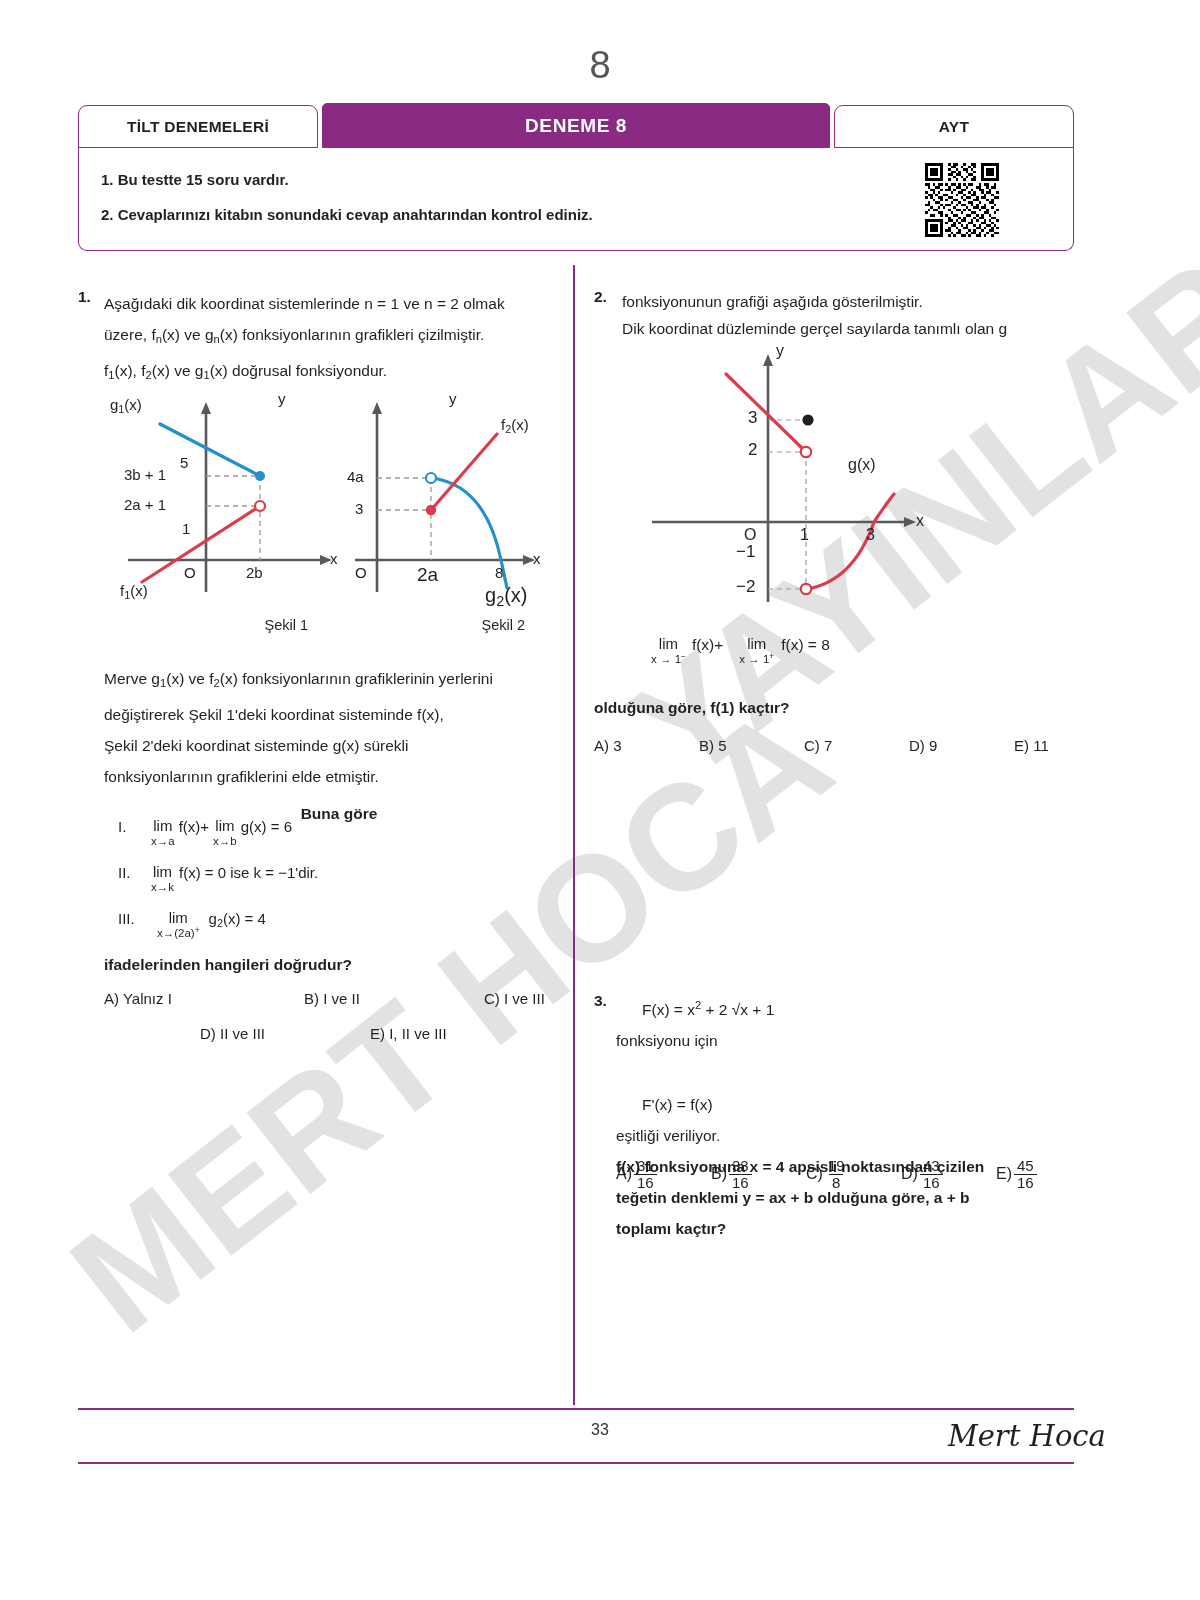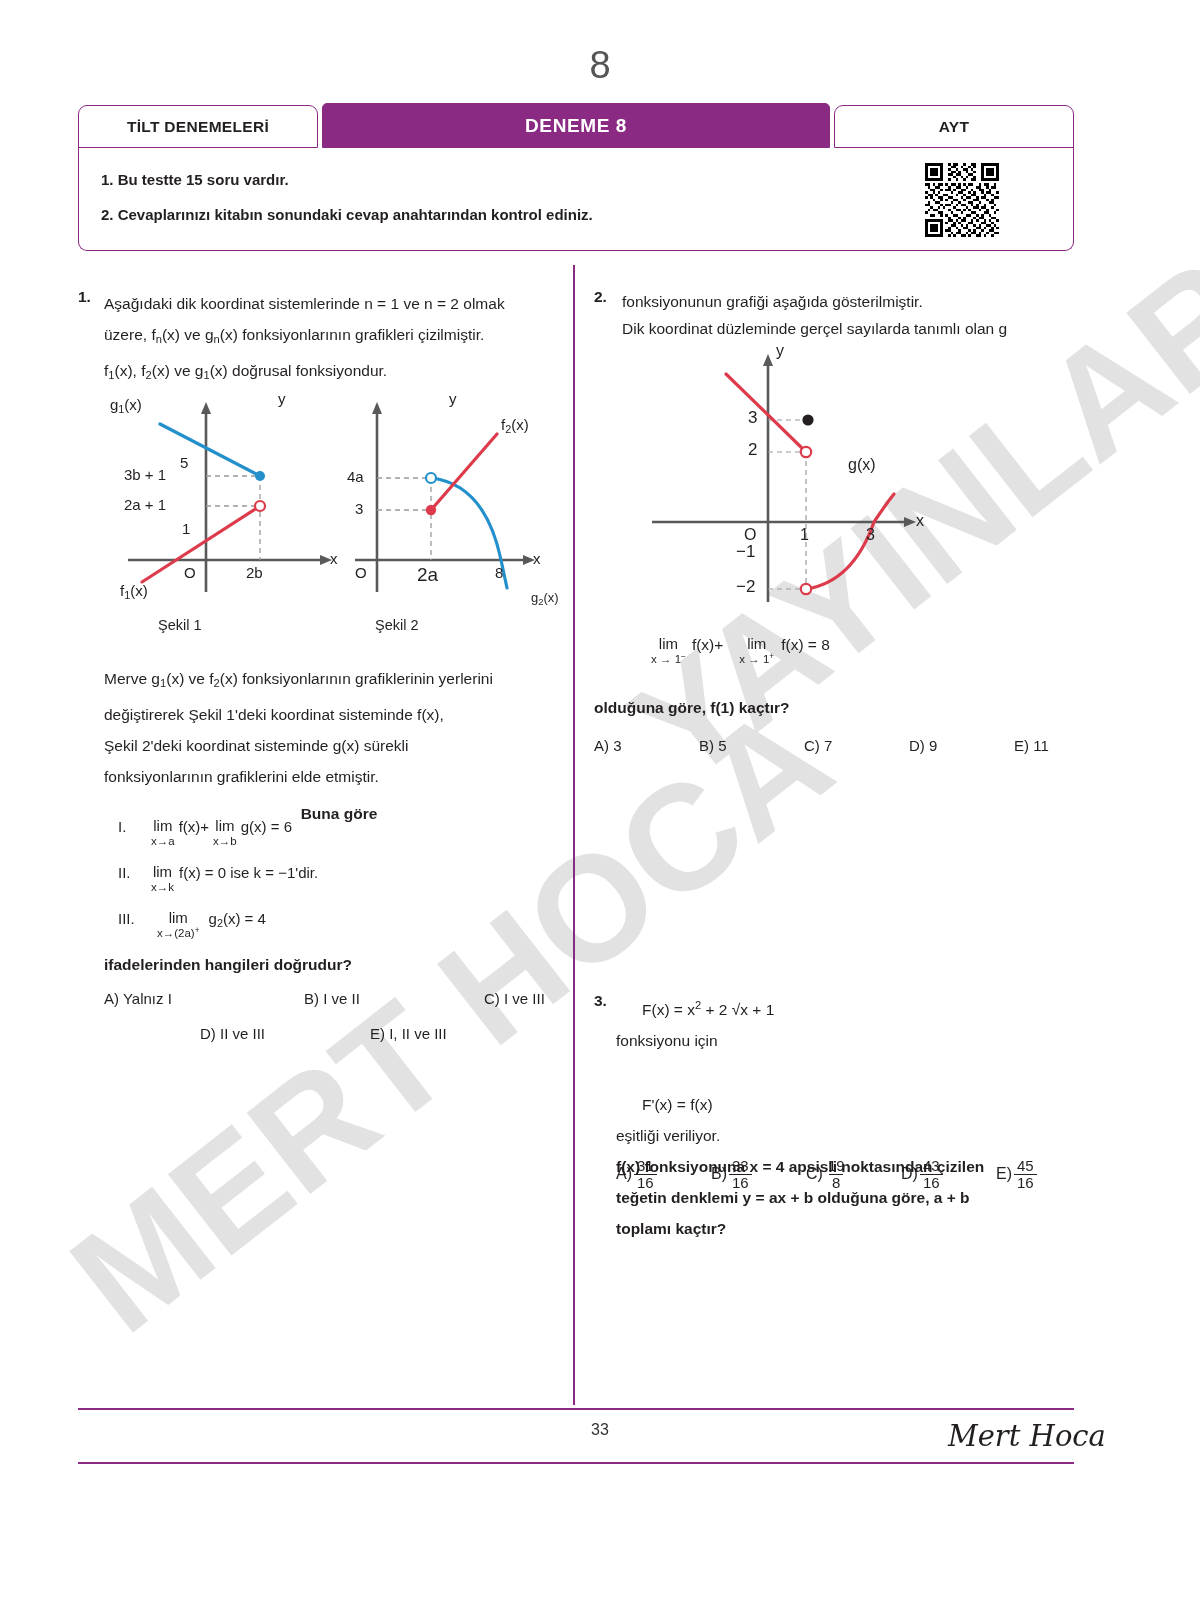--- a/index.html
+++ b/index.html
@@ -82,21 +82,21 @@
   .frac .den{font-size:15px;padding:0 3px;border-top:1.4px solid #231f20;}
 
   
   .limblk{display:inline-flex;flex-direction:column;align-items:center;
           vertical-align:middle;line-height:1.05;margin:0 1px;}
   .limblk .lim{font-size:15px;}
   .limblk .sub{font-size:11.5px;margin-top:1px;}
 
   
   .fig{position:absolute;}
-  .figcap{position:absolute;font-size:14.5px;text-align:left;}
+  .figcap{position:absolute;font-size:14.5px;text-align:right;}
 
   
   .footer-rule-top{position:absolute;left:78px;top:1408px;width:996px;height:1.6px;background:#8b2a82;}
   .footer-rule-bot{position:absolute;left:78px;top:1462px;width:996px;height:1.6px;background:#8b2a82;}
   .footer-page{position:absolute;top:1421px;left:0;width:1200px;text-align:center;font-size:16px;color:#333;}
   .brand{position:absolute;right:96px;top:1408px;width:160px;height:52px;}
 </style>
 </head>
 <body>
 
@@ -398,21 +398,21 @@
       <div style="position:absolute;left:104px;top:-2px;font-size:15px;">y</div>
       <div style="position:absolute;left:188px;top:158px;font-size:15px;">x</div>
       <div style="position:absolute;left:10px;top:172px;font-size:15px;">O</div>
       <div style="position:absolute;left:2px;top:76px;font-size:15px;">4a</div>
       <div style="position:absolute;left:10px;top:108px;font-size:15px;">3</div>
       <div style="position:absolute;left:72px;top:172px;font-size:19px;">2a</div>
       <div style="position:absolute;left:150px;top:172px;font-size:15px;">8</div>
       <div style="position:absolute;left:156px;top:24px;font-size:15px;">
         <span>f</span><sub>2</sub><span>(x)</span>
       </div>
-      <div style="position:absolute;left:140px;top:198px;font-size:13px;margin-left:46px;">
+      <div style="position:absolute;left:140px;top:192px;font-size:20px;">
         <span>g</span><sub>2</sub><span>(x)</span>
       </div>
       <div class="figcap" style="left:30px;top:225px;width:150px;">Şekil 2</div>
     </div>
 
     <div class="q" style="left:104px;top:663px;width:470px;">
       <div class="qtext">
         <div>
           <span>Merve g</span><sub>1</sub><span>(x)  ve  f</span><sub>2</sub><span>(x) fonksiyonlarının grafiklerinin yerlerini</span>
         </div>

